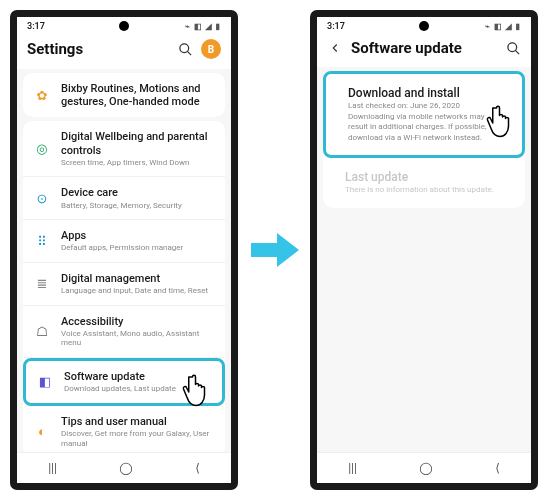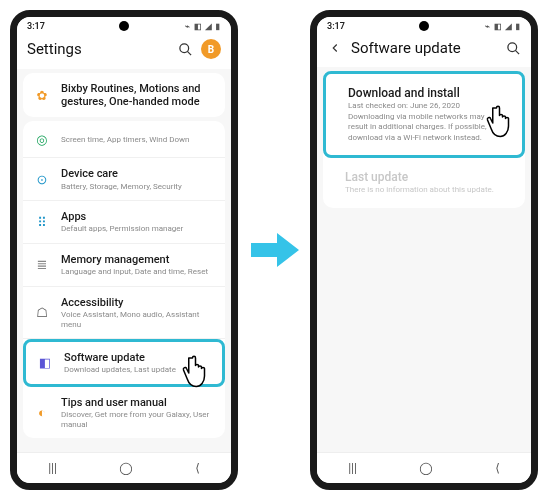--- a/index.html
+++ b/index.html
@@ -10,21 +10,21 @@
     height: 500px;
     display: flex;
     align-items: center;
     justify-content: center;
     gap: 8px;
   }
   .phone {
     width: 228px;
     height: 480px;
     border: 7px solid #1a1a1a;
-    border-radius: 20px;
+    border-radius: 7px;
     background: #f7f7f7;
     position: relative;
     overflow: hidden;
     display: flex;
     flex-direction: column;
   }
   .notch {
     position: absolute;
     top: 4px;
     left: 50%;
@@ -45,21 +45,21 @@
     background: #fff;
   }
   .status-icons { letter-spacing: 1px; font-size: 8px; color: #555; }
   .header {
     display: flex;
     align-items: center;
     padding: 6px 10px 10px 10px;
     background: #fff;
     gap: 8px;
   }
-  .header-title { flex: 1; font-size: 15px; font-weight: 400; color: #111; }
+  .header-title { flex: 1; font-size: 15px; font-weight: 700; color: #111; }
   .search-icon, .back-icon { width: 16px; height:16px; display:flex; align-items:center; justify-content:center; color:#333; font-size:14px;}
   .avatar {
     width: 20px; height: 20px; border-radius: 50%;
     background: #f19a28; color:#fff;
     display:flex; align-items:center; justify-content:center;
     font-size:10px; font-weight:700;
   }
   .scroll {
     flex:1;
     overflow:hidden;
@@ -146,41 +146,42 @@
           <span class="icon" style="color: rgb(241, 154, 40);">✿</span>
           <div class="txt">
             <div class="title">Bixby Routines, Motions and gestures, One-handed mode</div>
           </div>
         </div>
       </div>
       <div class="card">
         <div class="row">
           <span class="icon" style="color: rgb(26, 163, 92);">◎</span>
           <div class="txt">
+            <div class="title">Digital Wellbeing and parental controls</div>
             <div class="sub">Screen time, App timers, Wind Down</div>
           </div>
         </div>
         <div class="row">
           <span class="icon" style="color: rgb(33, 150, 201);">⊙</span>
           <div class="txt">
             <div class="title">Device care</div>
             <div class="sub">Battery, Storage, Memory, Security</div>
           </div>
         </div>
         <div class="row">
           <span class="icon" style="color: rgb(33, 150, 201);">⠿</span>
           <div class="txt">
             <div class="title">Apps</div>
             <div class="sub">Default apps, Permission manager</div>
           </div>
         </div>
         <div class="row">
           <span class="icon" style="color: rgb(136, 136, 136);">≣</span>
           <div class="txt">
-            <div class="title">Memory management</div>
+            <div class="title">Digital management</div>
             <div class="sub">Language and input, Date and time, Reset</div>
           </div>
         </div>
         <div class="row">
           <span class="icon" style="color: rgb(85, 85, 85);">☖</span>
           <div class="txt">
             <div class="title">Accessibility</div>
             <div class="sub">Voice Assistant, Mono audio, Assistant menu</div>
           </div>
         </div>

